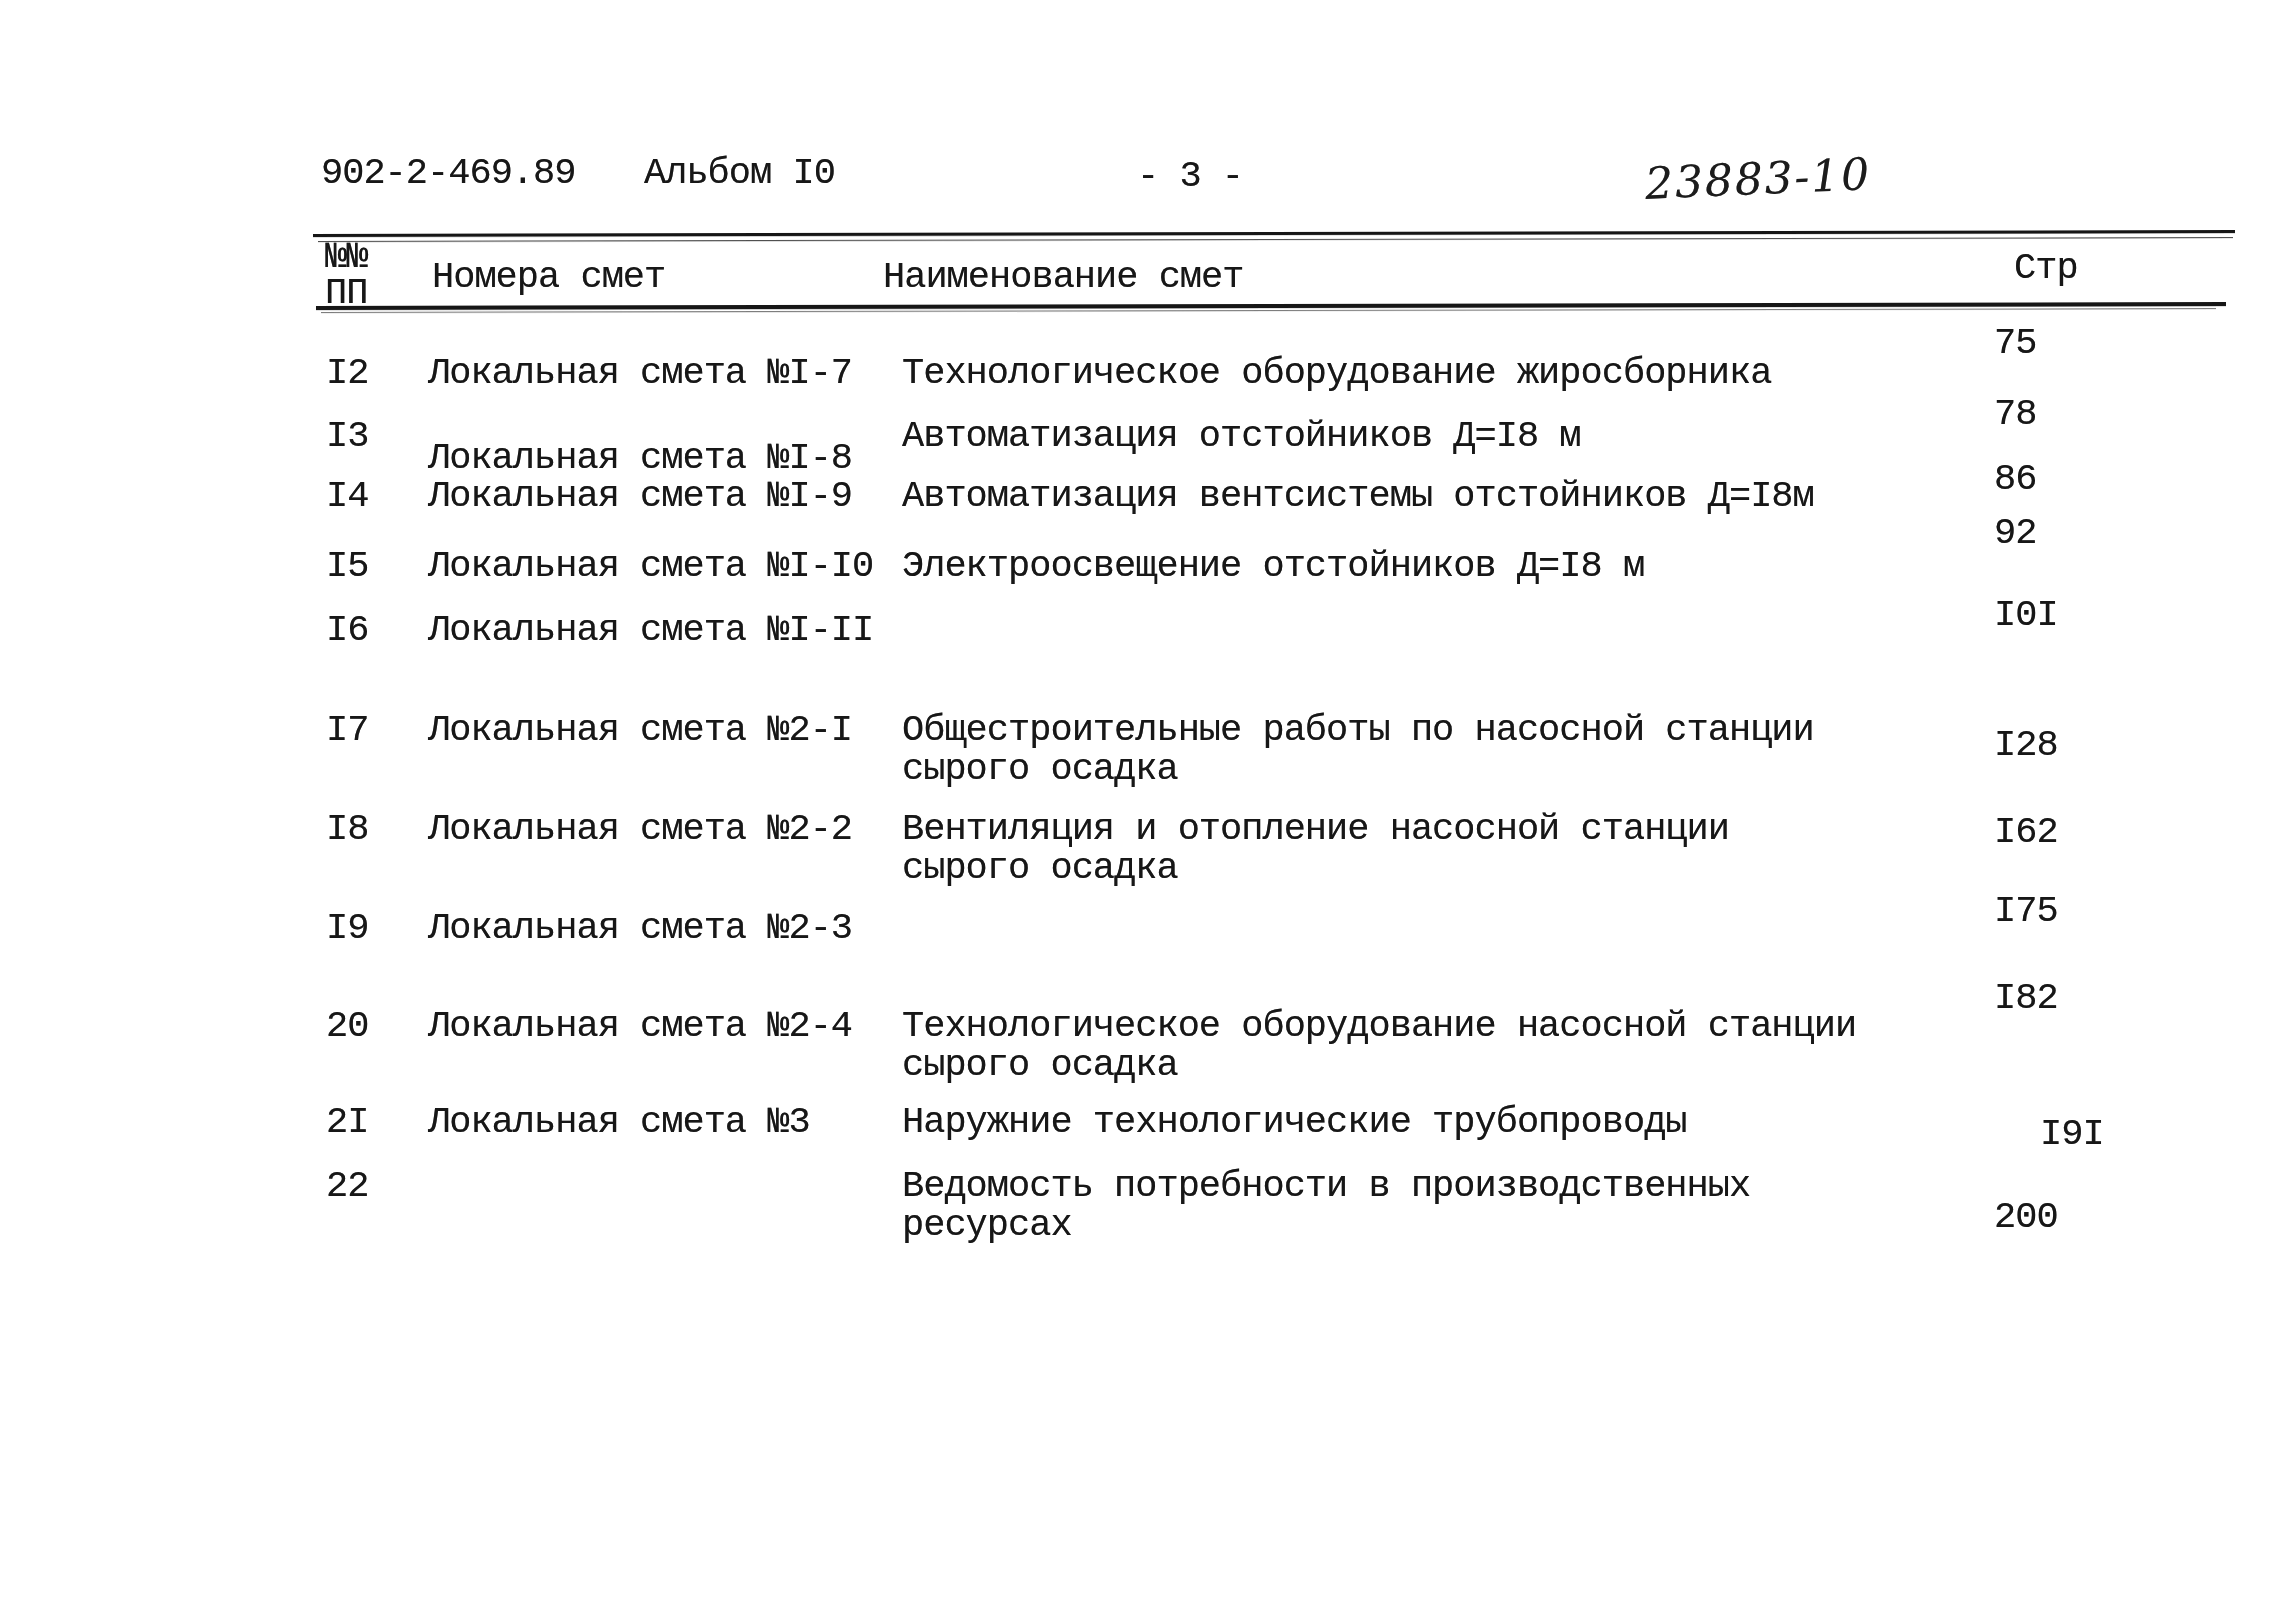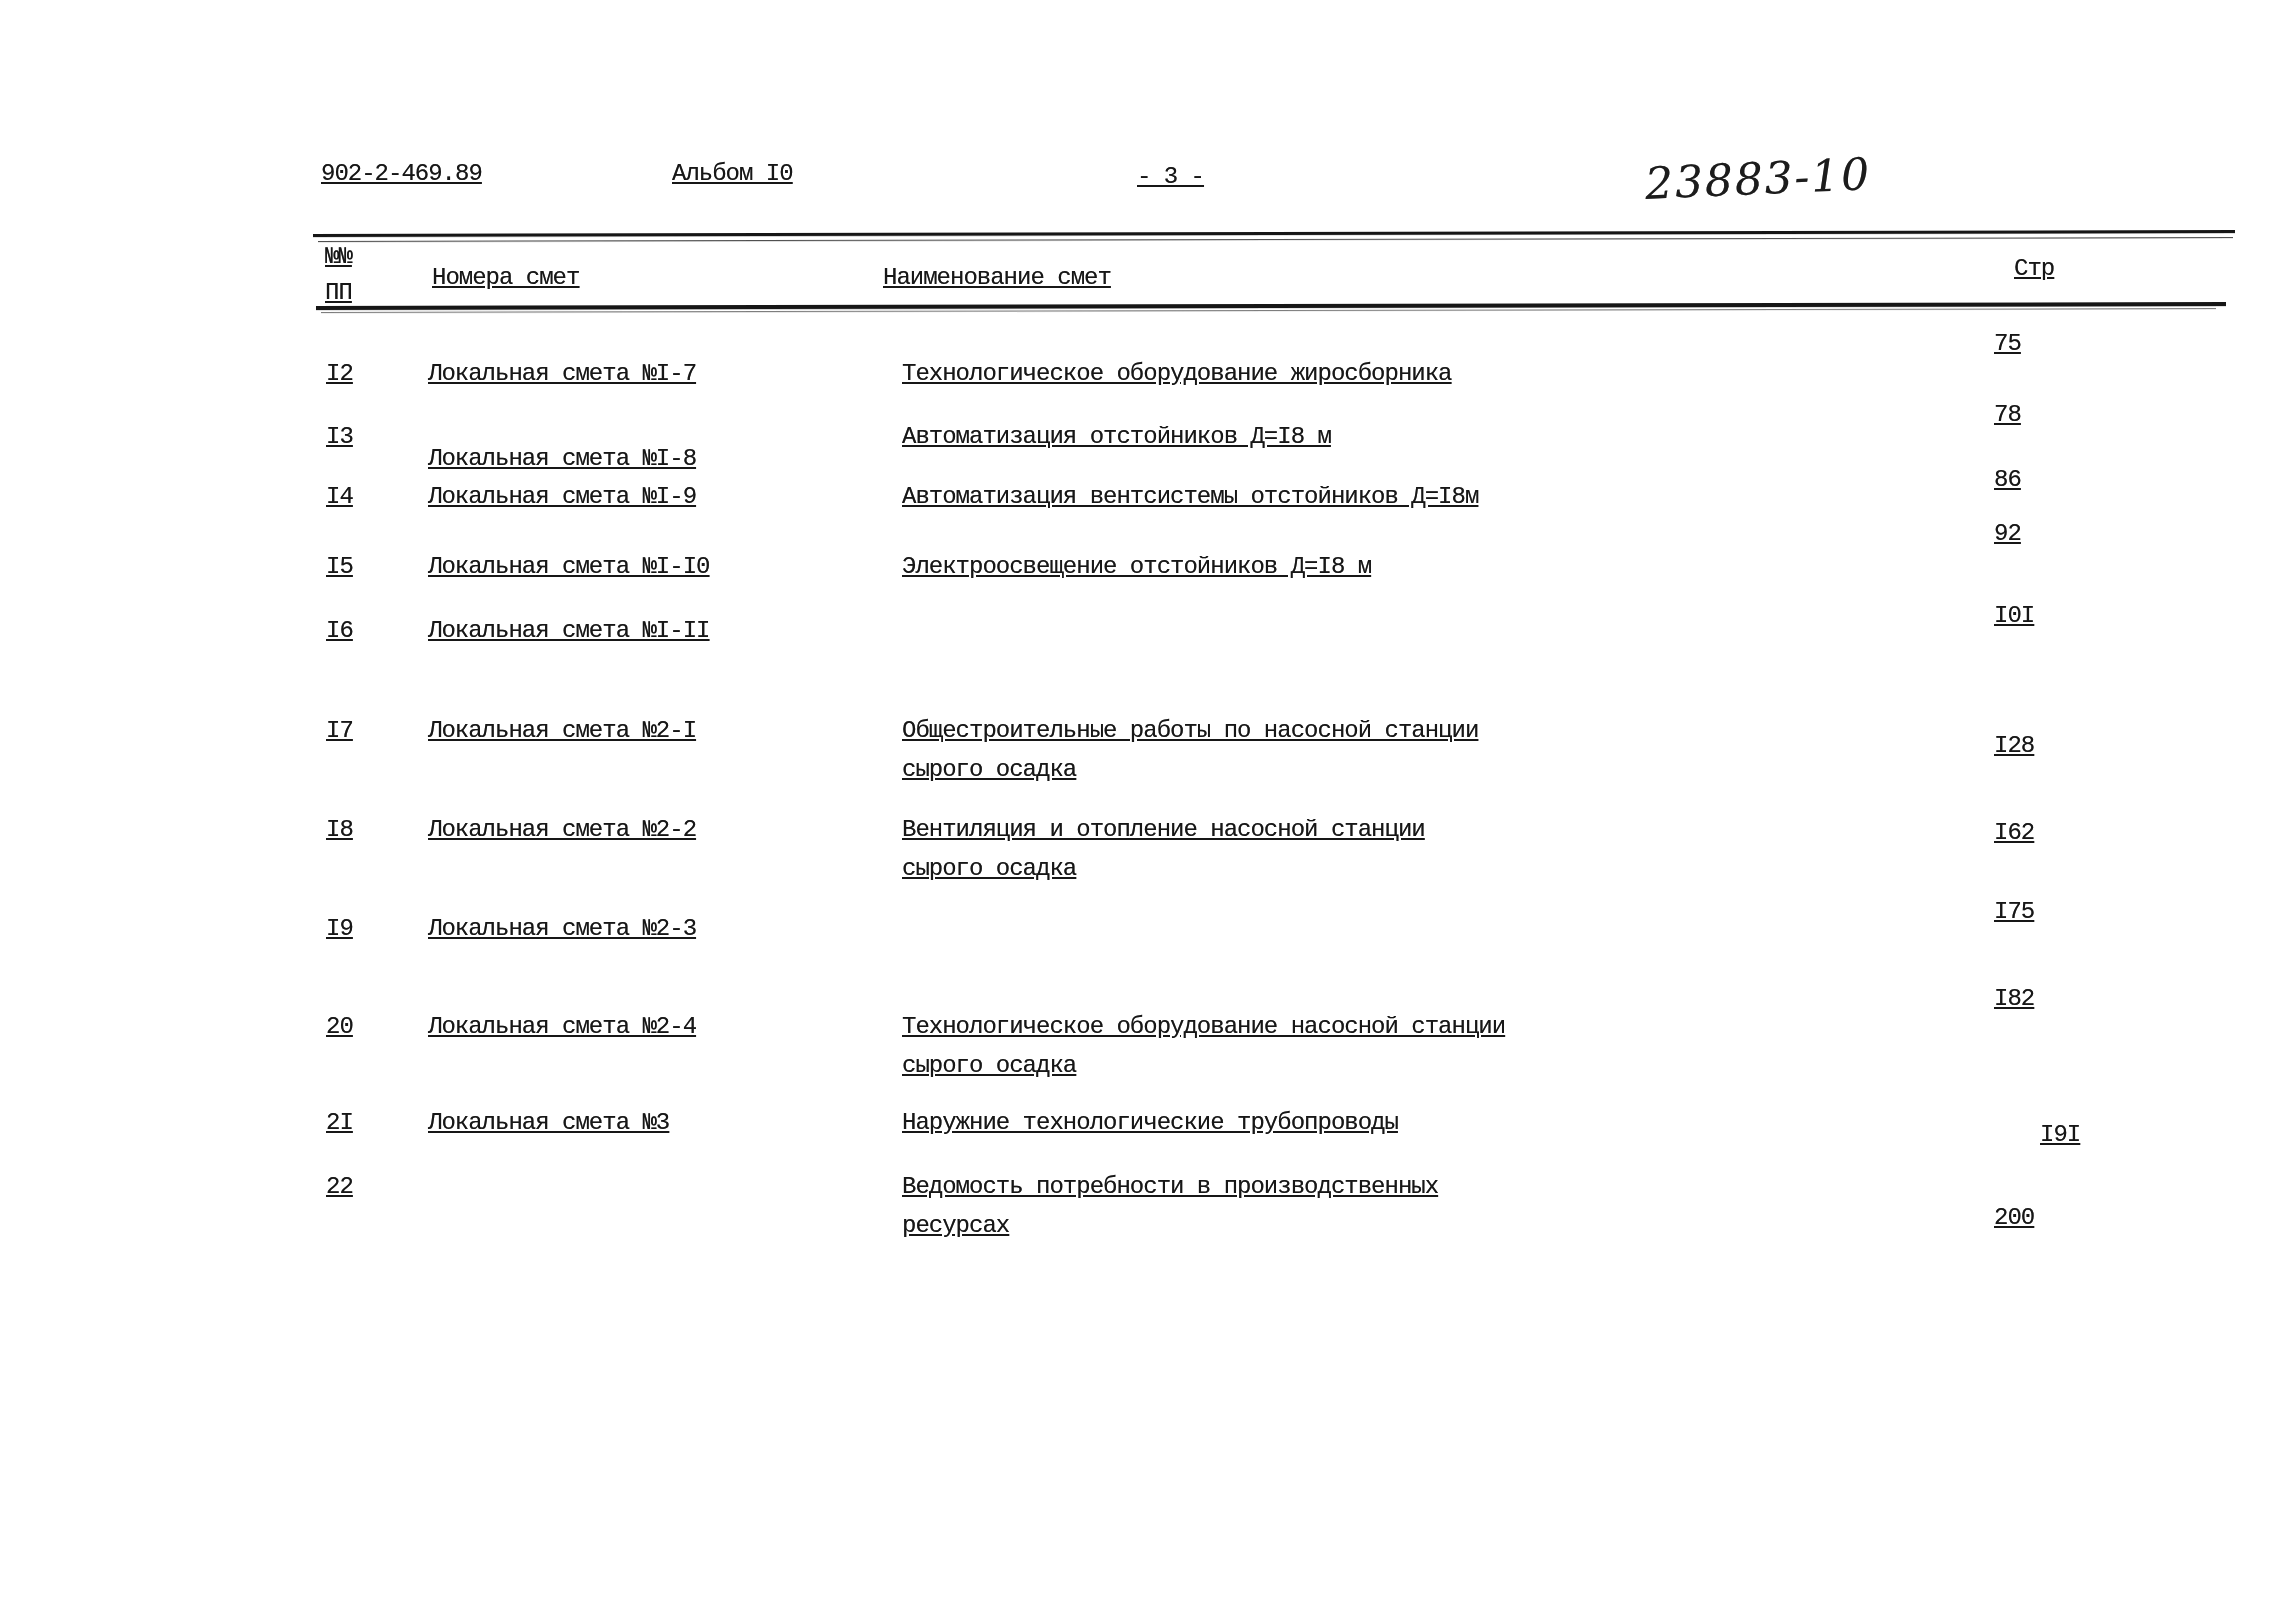--- a/index.html
+++ b/index.html
@@ -6,26 +6,25 @@
   .page{
     position:relative;
     width:2284px;height:1622px;
     background:#ffffff;
     overflow:hidden;
     font-family:"Liberation Mono","DejaVu Sans Mono",monospace;
     color:#171717;
   }
   .t{
     position:absolute;
-    font-size:24px;
+    font-size:37px;
     letter-spacing:-1px;
     line-height:39px;
     white-space:pre-line;
     text-shadow:0 0 0.6px rgba(25,25,25,.6);
-    text-decoration:underline;
   }
   .col-num{left:326px;}
   .col-est{left:428px;}
   .col-name{left:902px;width:1013px;}
   .col-page{left:1994px;}
   .rule{
     position:absolute;
     background:#161616;
     transform:rotate(-0.12deg);
     box-shadow:0 0.6px 0 rgba(20,20,20,.25);
@@ -40,21 +39,21 @@
     transform:rotate(-2.5deg);
     text-shadow:0 0 0.6px rgba(20,20,20,.5);
   }
 </style>
 </head>
 <body>
 
 <div class="page">
 
   <div class="t" style="left:321px;top:154px;">902-2-469.89</div>
-  <div class="t" style="left:672px;top:154px;text-align:center;">Альбом I0</div>
+  <div class="t" style="left:644px;top:154px;text-align:center;">Альбом I0</div>
   <div class="t" style="left:1137px;top:157px;">- 3 -</div>
   <div class="hand" style="left:1645px;top:153px;">23883-10</div>
 
   <div class="rule" style="left:313px;top:232px;width:1922px;height:3.2px;"></div>
   <div class="rule" style="left:318px;top:239px;width:1915px;height:1.3px;opacity:.75;"></div>
   <div class="rule" style="left:316px;top:304px;width:1910px;height:3.9px;"></div>
   <div class="rule" style="left:321px;top:310px;width:1895px;height:1.3px;opacity:.55;"></div>
 
   <div class="t" style="left:325px;top:239px;line-height:36px;">№№
 ПП</div>

